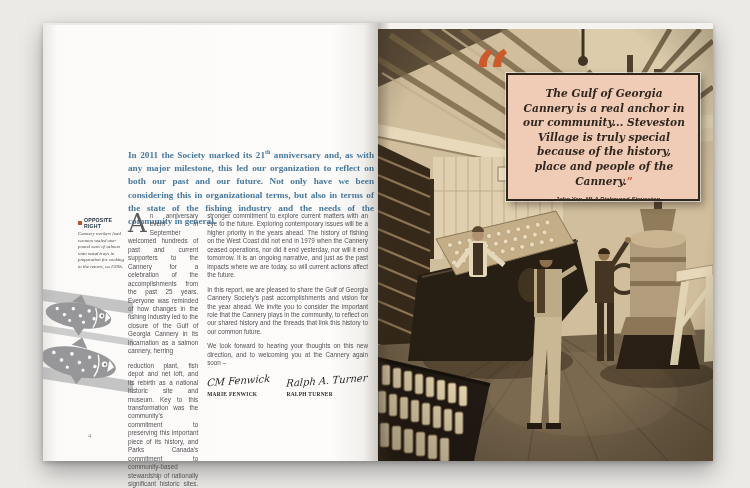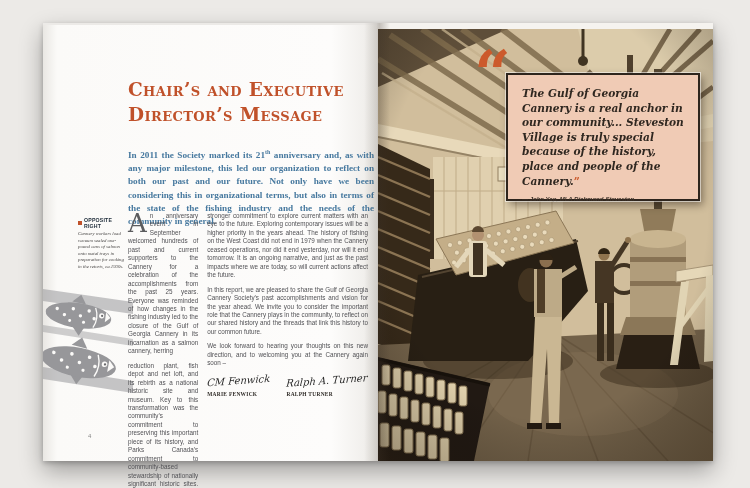--- a/index.html
+++ b/index.html
@@ -39,37 +39,33 @@
   .pagenum{position:absolute;left:45px;top:408px;font-size:6px;color:#8a8a8a;}
   
   .page-right{position:absolute;left:335px;top:0;width:335px;height:438px;background:#f5f3ef;}
   .photo{position:absolute;left:0;top:6px;width:335px;height:432px;display:block;}
   .spine{position:absolute;left:321px;top:0;width:26px;height:438px;pointer-events:none;
          background:linear-gradient(to right, rgba(60,50,40,0) 0, rgba(60,50,40,.16) 13px, rgba(60,50,40,.28) 15px, rgba(60,50,40,0) 26px);}
   .quote-mark{position:absolute;left:96px;top:26px;font-family:"DejaVu Serif",serif;
               font-weight:700;font-size:64px;line-height:50px;color:#cc5a2c;}
   .quote-box{position:absolute;left:128px;top:50px;width:194px;height:128px;box-sizing:border-box;
              background:#f0cbb5;border:2px solid #2e251d;outline:1px solid rgba(255,255,255,.55);
-             padding:11px 12px 8px 14px;box-shadow:3px 4px 8px rgba(30,20,10,.45);}
+             padding:11px 12px 8px 14px;box-shadow:3px 4px 8px rgba(30,20,10,.45);text-align:center;}
   .quote-text{margin:0;font-family:"DejaVu Serif","Liberation Serif",serif;font-style:italic;
               font-weight:700;font-size:10.6px;line-height:14.6px;color:#2f2720;}
   .quote-close{color:#cc5a2c;font-style:normal;}
   .quote-attr{margin:8px 0 0 0;font-size:6px;font-weight:700;font-style:italic;color:#3c3128;}
 </style>
 </head>
 <body>
 
 <div class="canvas">
   <div class="spread">
 
     <div class="page-left">
-      <h1 class="title">
-        <span>Chair’s and Executive</span>
-        <span>Director’s Message</span>
-      </h1>
 
       <p class="intro"><span>In 2011 the Society marked its 21</span><sup>th</sup><span> anniversary and, as with any major milestone, this led our organization to reflect on both our past and our future. Not only have we been considering this in organizational terms, but also in terms of the state of the fishing industry and the needs of the community in general.</span></p>
 
       <aside class="caption">
         <div class="caption-label">
           <span class="caption-bullet"></span>
           <span>Opposite Right</span>
         </div>
         <div class="caption-text">Cannery workers load vacuum sealed one-pound cans of salmon onto metal trays in preparation for cooking in the retorts, ca.1930s.</div>
       </aside>

